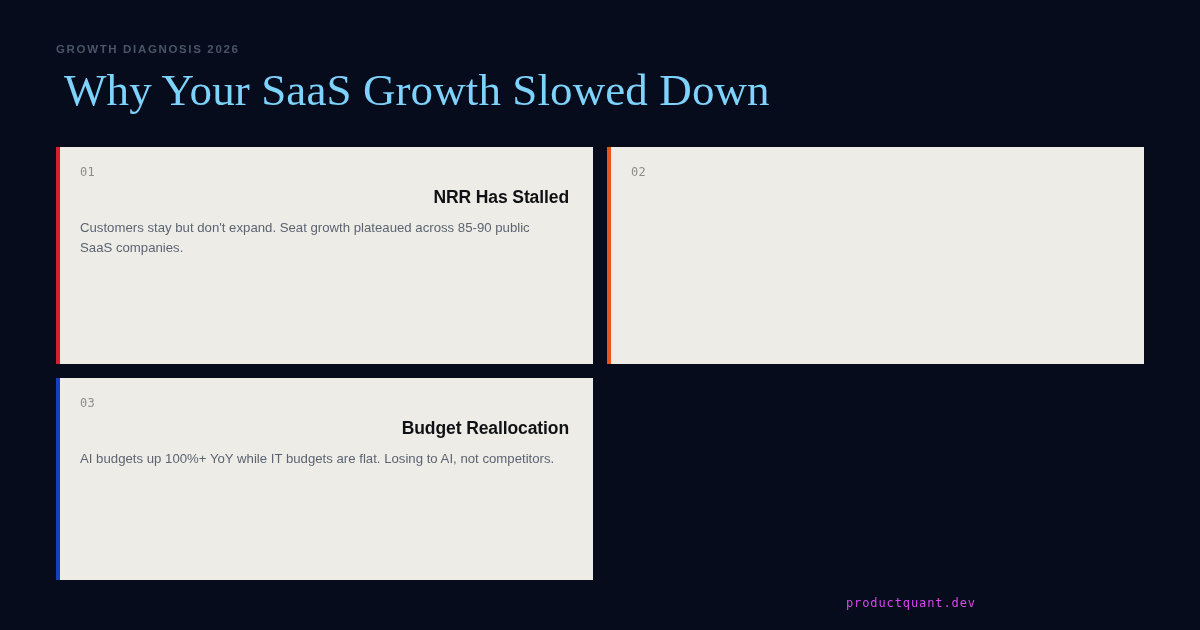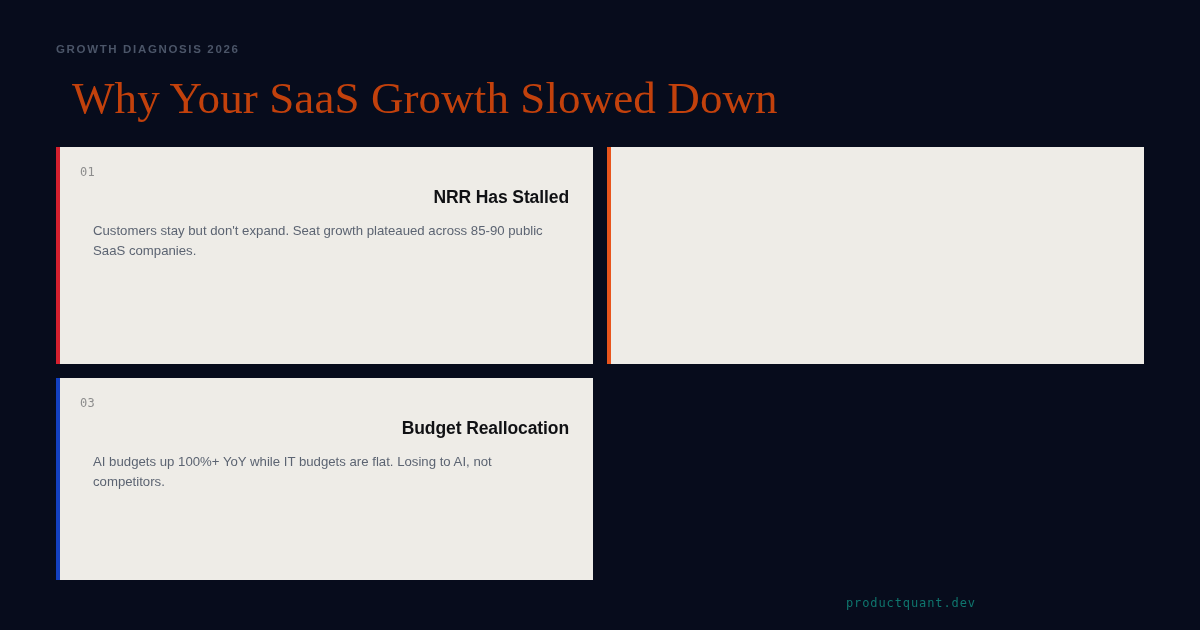--- a/index.html
+++ b/index.html
@@ -36,24 +36,24 @@
     text-transform: uppercase;
     color: #4b5568;
     line-height: 1;
     margin: 0 0 4px 0;
     white-space: nowrap;
   }
   .title {
     font-family: "Liberation Serif", serif;
     font-size: 45px;
     font-weight: 400;
-    color: #c2410c;
+    color: #7dd3fc;
     line-height: 1.18;
     letter-spacing: 0.1px;
-    margin: 16px;
+    margin: 8px;
     white-space: nowrap;
   }
 
   
   .grid {
     position: absolute;
     left: 56px;
     top: 147px;
     width: 1088px;
     display: grid;
@@ -95,34 +95,34 @@
     letter-spacing: -0.1px;
     margin: 0 0 10px 0;
     text-align: right;
   }
   .card-body {
     font-family: "Liberation Sans", sans-serif;
     font-size: 13.2px;
     font-weight: 400;
     color: #5c6472;
     line-height: 1.52;
-    margin: 13px;
+    margin: 0;
     max-width: 482px;
   }
 
   
   .footer {
     position: absolute;
     right: 56px;
     bottom: 21px;
     font-family: "DejaVu Sans Mono", "Liberation Mono", monospace;
     font-size: 12px;
     font-weight: 400;
     letter-spacing: 0.9px;
-    color: #0f766e;
+    color: #d946ef;
     line-height: 1;
   }
 </style>
 </head>
 <body style="background: rgb(7, 12, 28);">
 
 <div class="slide">
 
   <div class="header">
     <div class="eyebrow">GROWTH DIAGNOSIS 2026</div>
@@ -133,20 +133,21 @@
 
     <div class="card">
       <span class="card-accent" style="background: rgb(212, 32, 46);"></span>
       <div class="card-num">01</div>
       <div class="card-title">NRR Has Stalled</div>
       <div class="card-body">Customers stay but don't expand. Seat growth plateaued across 85-90 public SaaS companies.</div>
     </div>
 
     <div class="card">
       <span class="card-accent" style="background: rgb(232, 85, 28);"></span>
+      <div class="card-num">02</div>
     </div>
 
     <div class="card">
       <span class="card-accent" style="background: rgb(19, 64, 192);"></span>
       <div class="card-num">03</div>
       <div class="card-title">Budget Reallocation</div>
       <div class="card-body">AI budgets up 100%+ YoY while IT budgets are flat. Losing to AI, not competitors.</div>
     </div>
 
 

